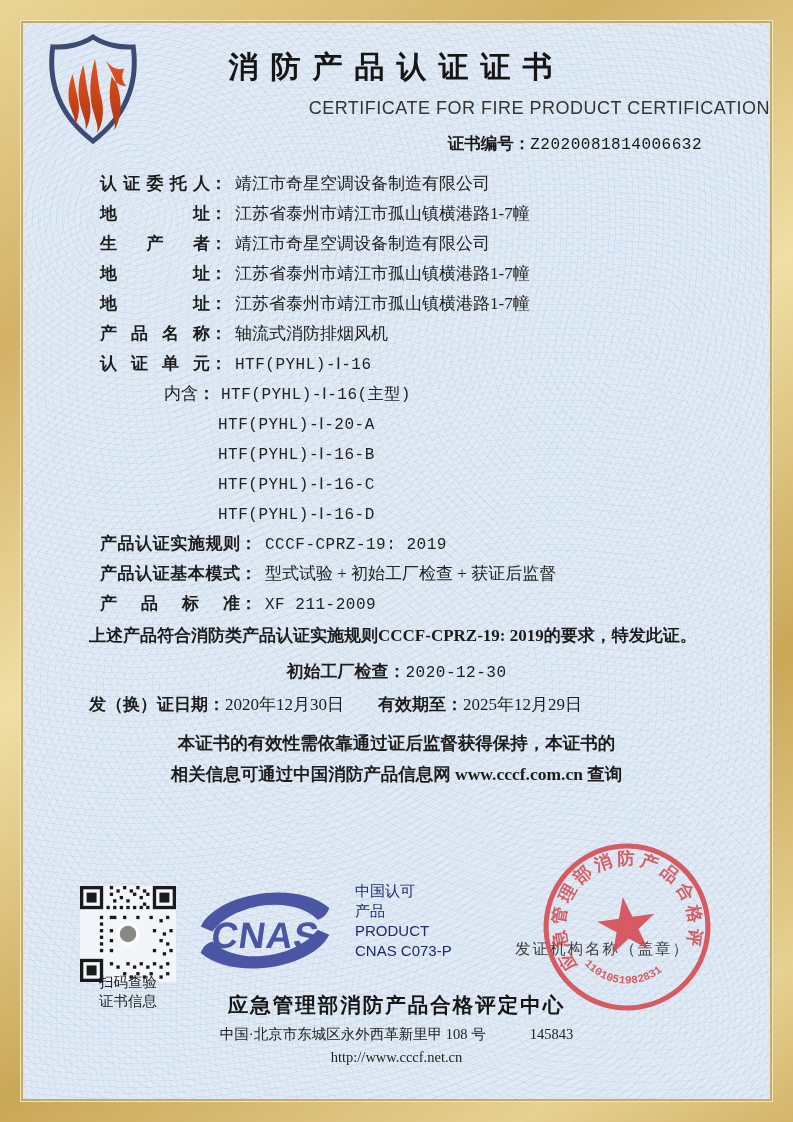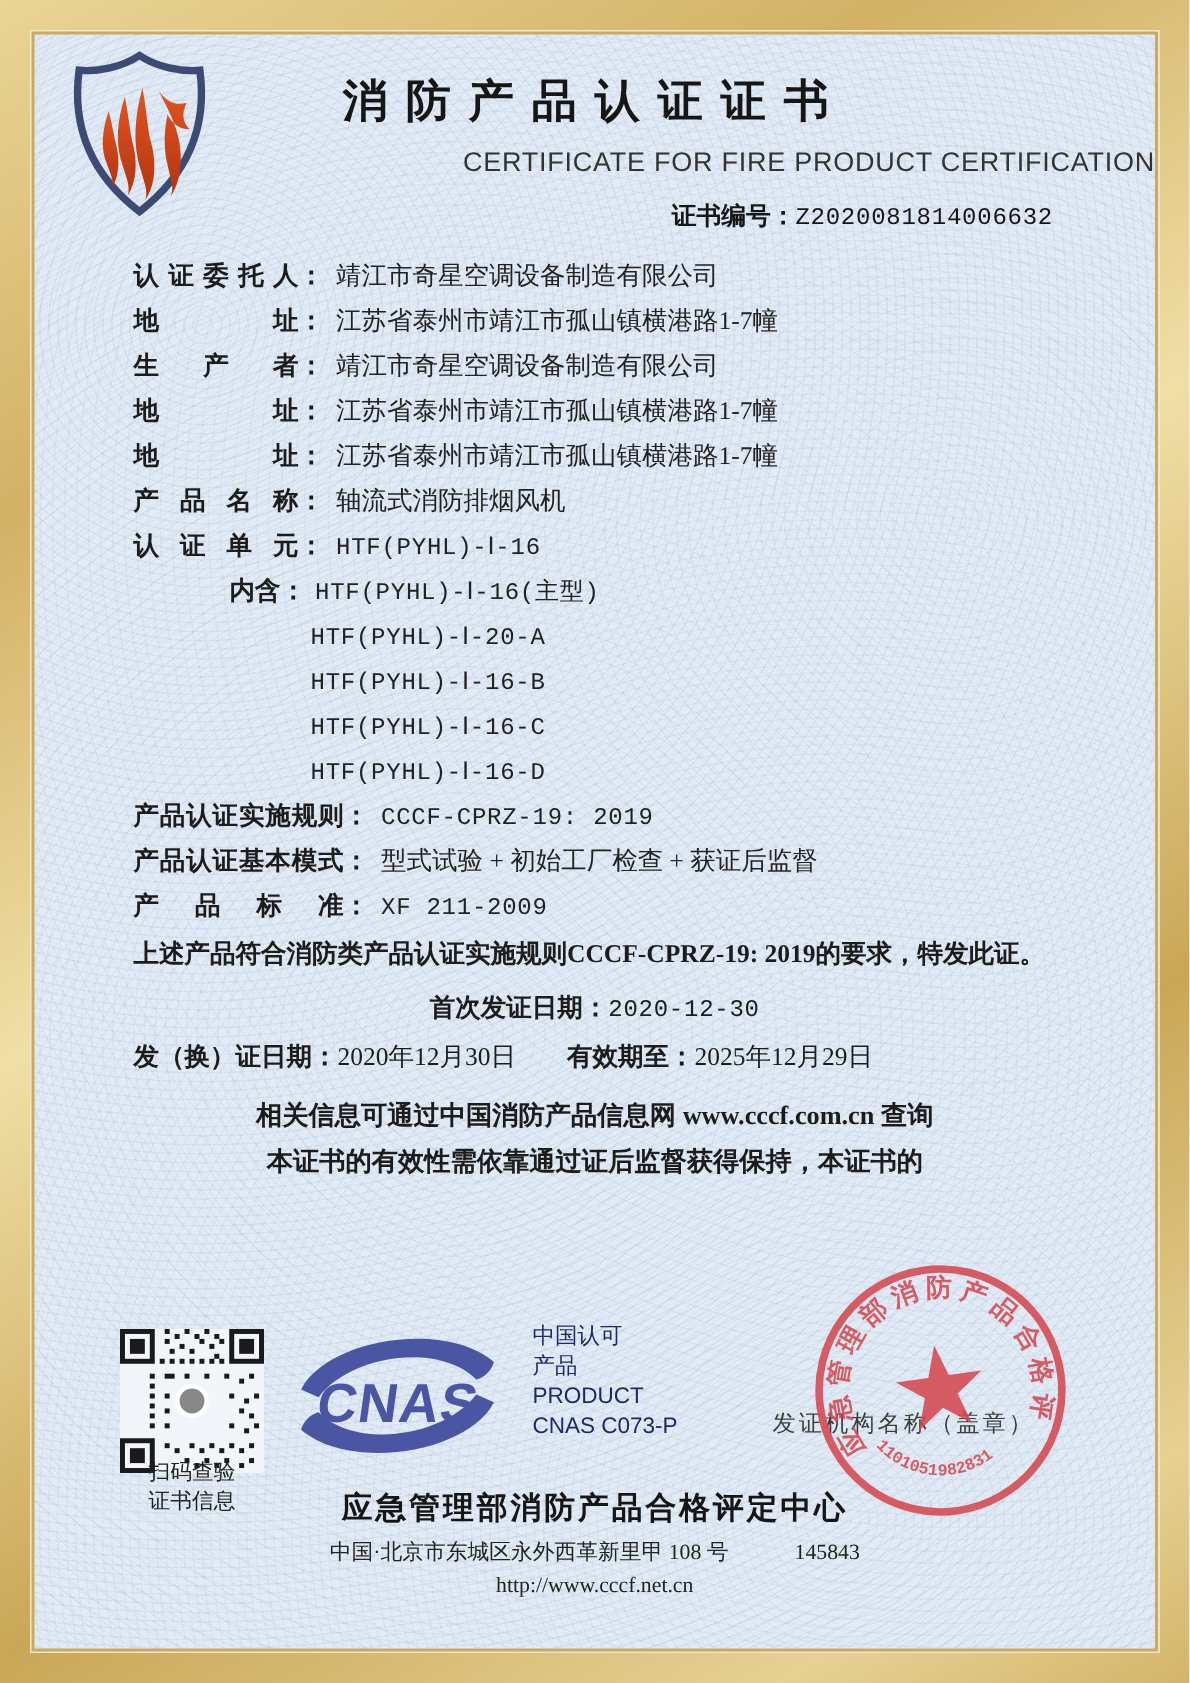--- a/index.html
+++ b/index.html
@@ -18,21 +18,21 @@
       repeating-radial-gradient(circle at 38% 62%, rgba(148,174,210,.12) 0 1px, rgba(0,0,0,0) 1px 7px),
       repeating-radial-gradient(circle at 72% 92%, rgba(148,174,210,.12) 0 1px, rgba(0,0,0,0) 1px 6px);
     color:#1c1c1c;overflow:hidden;}
   .logo{position:absolute;left:16px;top:6px;width:108px;height:128px;}
   .title{margin-top:24px;text-align:center;font-size:30px;font-weight:bold;letter-spacing:12px;color:#161616;}
   .subtitle{margin-top:10px;text-align:right;font-size:18px;letter-spacing:.5px;color:#333;
     font-family:"Liberation Sans","DejaVu Sans",sans-serif;}
   .certno{margin-top:14px;text-align:right;padding-right:68px;font-size:16.5px;color:#161616;}
   .certno b{font-weight:bold;}
   .fields{margin:14px 0 0 66px;font-size:17px;}
-  .row{height:30px;line-height:30px;white-space:nowrap;}
+  .row{height:30px;line-height:30px;white-space:nowrap;margin-left:11px;}
   .lab{display:inline-block;width:110px;font-weight:bold;text-align:justify;text-align-last:justify;vertical-align:top;}
   .lab.wide{width:140px;}
   .colon{font-weight:bold;margin-right:8px;}
   .val{color:#222;}
   .mono{font-family:"Liberation Mono","DejaVu Sans Mono",monospace;font-size:16px;letter-spacing:.5px;}
   .models .row{padding-left:64px;}
   .models .row .colon{margin-right:6px;}
   .models .cont{padding-left:118px;}
   .decl{margin:2px 0 0 66px;width:625px;font-size:17px;font-weight:bold;line-height:30px;}
   .first-issue{margin-top:6px;text-align:center;font-size:17px;line-height:30px;}
@@ -83,41 +83,41 @@
     <div class="fields">
       <div class="row"><span class="lab">认证委托人</span><span class="colon">：</span><span class="val">靖江市奇星空调设备制造有限公司</span></div>
       <div class="row"><span class="lab">地址</span><span class="colon">：</span><span class="val">江苏省泰州市靖江市孤山镇横港路1-7幢</span></div>
       <div class="row"><span class="lab">生产者</span><span class="colon">：</span><span class="val">靖江市奇星空调设备制造有限公司</span></div>
       <div class="row"><span class="lab">地址</span><span class="colon">：</span><span class="val">江苏省泰州市靖江市孤山镇横港路1-7幢</span></div>
       <div class="row"><span class="lab">地址</span><span class="colon">：</span><span class="val">江苏省泰州市靖江市孤山镇横港路1-7幢</span></div>
       <div class="row"><span class="lab">产品名称</span><span class="colon">：</span><span class="val">轴流式消防排烟风机</span></div>
       <div class="row"><span class="lab">认证单元</span><span class="colon">：</span><span class="val mono">HTF(PYHL)-Ⅰ-16</span></div>
 
       <div class="models">
-        <div class="row"><span class="lb" style="font-weight:bold">内含</span><span class="colon">：</span><span class="val mono">HTF(PYHL)-Ⅰ-16(主型)</span></div>
+        <div class="row"><span class="lb" style="font-weight:normal">内含</span><span class="colon">：</span><span class="val mono">HTF(PYHL)-Ⅰ-16(主型)</span></div>
         <div class="row cont"><span class="val mono">HTF(PYHL)-Ⅰ-20-A</span></div>
         <div class="row cont"><span class="val mono">HTF(PYHL)-Ⅰ-16-B</span></div>
         <div class="row cont"><span class="val mono">HTF(PYHL)-Ⅰ-16-C</span></div>
         <div class="row cont"><span class="val mono">HTF(PYHL)-Ⅰ-16-D</span></div>
       </div>
 
       <div class="row"><span class="lab wide">产品认证实施规则</span><span class="colon">：</span><span class="val mono">CCCF-CPRZ-19: 2019</span></div>
       <div class="row"><span class="lab wide">产品认证基本模式</span><span class="colon">：</span><span class="val">型式试验 + 初始工厂检查 + 获证后监督</span></div>
       <div class="row"><span class="lab wide">产品标准</span><span class="colon">：</span><span class="val mono">XF 211-2009</span></div>
     </div>
 
     <div class="decl">上述产品符合消防类产品认证实施规则CCCF-CPRZ-19: 2019的要求，特发此证。</div>
 
-    <div class="first-issue"><span class="lb">首次发证日期：</span><span class="mono">2020-12-30</span></div>
+    <div class="first-issue"><span class="lb">初始工厂检查：</span><span class="mono">2020-12-30</span></div>
 
     <div class="issue-row"><span class="lb">发（换）证日期：</span><span>2020年12月30日</span><span class="gap"></span><span class="lb">有效期至：</span><span>2025年12月29日</span></div>
 
     <div class="notice">
+      <div>本证书的有效性需依靠通过证后监督获得保持，本证书的</div>
       <div>相关信息可通过中国消防产品信息网 www.cccf.com.cn 查询</div>
-      <div>本证书的有效性需依靠通过证后监督获得保持，本证书的</div>
     </div>
 
     <div class="bottom">
 
       <svg class="qr" viewBox="0 0 29 29">
         <rect width="29" height="29" fill="#f2f5fa"></rect>
         <g fill="#1a1a1a">
           <rect x="0" y="0" width="7" height="7"></rect>
               <rect x="22" y="0" width="7" height="7"></rect>
               <rect x="0" y="22" width="7" height="7"></rect>

